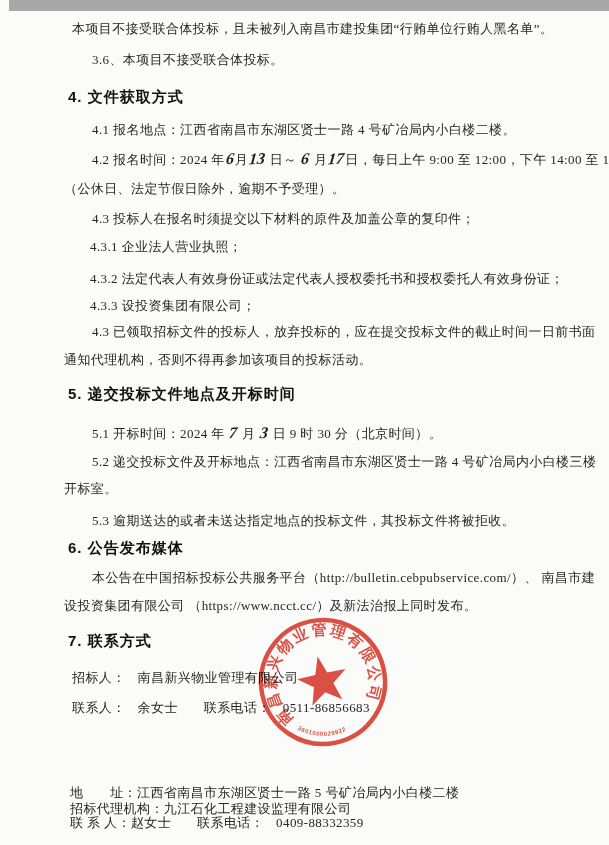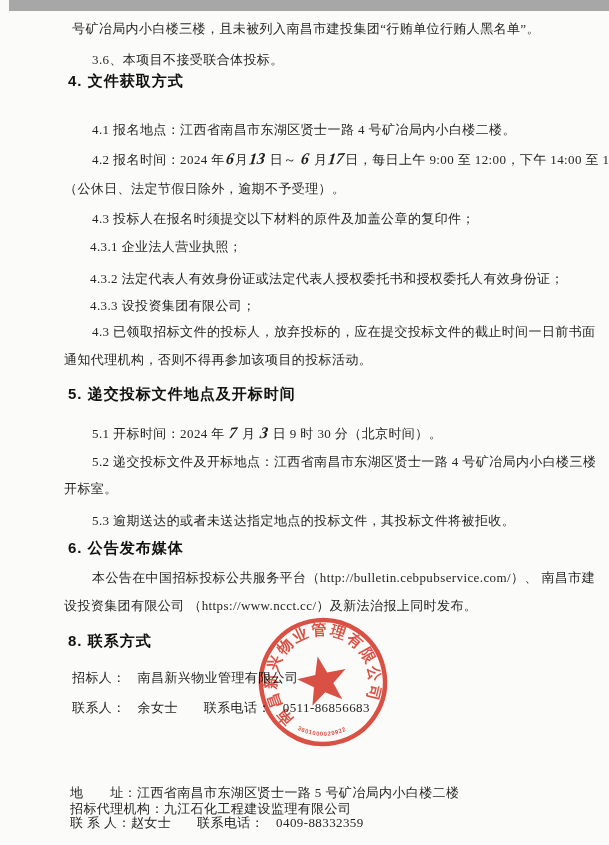--- a/index.html
+++ b/index.html
@@ -21,25 +21,25 @@
   .seal{position:absolute;left:250px;top:608px;width:146px;height:148px;
         opacity:0.88;mix-blend-mode:multiply;transform:rotate(-12deg);}
   .seal svg{width:100%;height:100%;}
   .seal-text{font-family:"Liberation Sans","DejaVu Sans",sans-serif;font-weight:700;}
 </style>
 </head>
 <body>
 
 <div class="scan-edge"></div>
 
-<div class="line" style="left:72px;top:20px;">号矿冶局内小白楼三楼，且未被列入南昌市建投集团“行贿单位行贿人黑名单”。</div>
+<div class="line" style="left:72px;top:20px;">本项目不接受联合体投标，且未被列入南昌市建投集团“行贿单位行贿人黑名单”。</div>
 
 <div class="line" style="left:92px;top:51px;">3.6、本项目不接受联合体投标。</div>
 
-<div class="heading" style="left:68px;top:72px;text-align:center;">4. 文件获取方式</div>
+<div class="heading" style="left:68px;top:88px;text-align:center;">4. 文件获取方式</div>
 
 <div class="line" style="left:92px;top:121px;">4.1 报名地点：江西省南昌市东湖区贤士一路 4 号矿冶局内小白楼二楼。</div>
 
 <div class="line" style="left:92px;top:150px;">
   <span>4.2 报名时间：2024 年</span><span class="hw">6</span><span>月</span><span class="hw">13</span><span> 日～ </span><span class="hw">6</span><span> 月</span><span class="hw">17</span><span>日，每日上午 9:00 至 12:00，下午 14:00 至 17:00</span>
 </div>
 
 <div class="line" style="left:64px;top:180px;">（公休日、法定节假日除外，逾期不予受理）。</div>
 
 <div class="line" style="left:92px;top:210px;">4.3 投标人在报名时须提交以下材料的原件及加盖公章的复印件；</div>
@@ -65,21 +65,21 @@
 <div class="line" style="left:64px;top:480px;">开标室。</div>
 
 <div class="line" style="left:92px;top:512px;">5.3 逾期送达的或者未送达指定地点的投标文件，其投标文件将被拒收。</div>
 
 <div class="heading" style="left:68px;top:539px;">6. 公告发布媒体</div>
 
 <div class="line" style="left:92px;top:569px;">本公告在中国招标投标公共服务平台（http://bulletin.cebpubservice.com/）、 南昌市建</div>
 
 <div class="line" style="left:64px;top:597px;">设投资集团有限公司 （https://www.ncct.cc/）及新法治报上同时发布。</div>
 
-<div class="heading" style="left:68px;top:632px;">8. 联系方式</div>
+<div class="heading" style="left:68px;top:632px;">7. 联系方式</div>
 
 <div class="line" style="left:72px;top:669px;">
   <span class="lbl">招标人：</span><span class="gap-s">南昌新兴物业管理有限公司</span>
 </div>
 
 <div class="line" style="left:72px;top:699px;">
   <span class="lbl">联系人：</span><span class="gap-s">余女士</span><span class="gap-m">联系电话：</span><span class="gap-s">0511-86856683</span>
 </div>
 
 <div class="line" style="left:70px;top:752px;margin-top:48px;">

